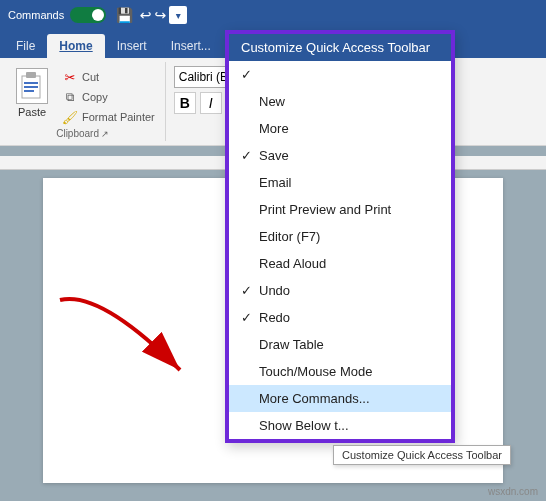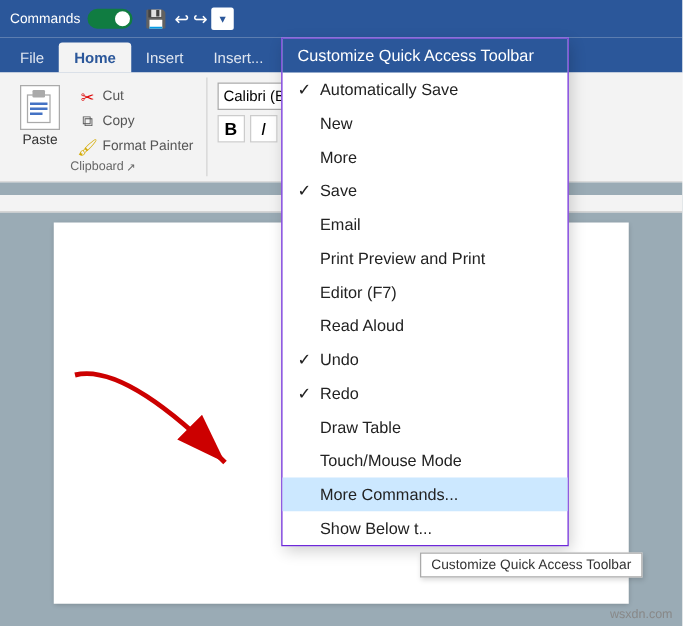--- a/index.html
+++ b/index.html
@@ -98,20 +98,21 @@
       display: flex;
       align-items: center;
       justify-content: center;
     }
     .ribbon-tab.active {
       background: #f3f3f3;
       color: #2b579a;
       font-weight: 600;
     }
     .ribbon-tab.underline {
+      text-decoration: underline;
       margin-top: 31px;
     }
 
     
     .ribbon-body {
       background: #f3f3f3;
       border-bottom: 1px solid #d4d4d4;
       height: 88px;
       display: flex;
       align-items: stretch;
@@ -265,21 +266,21 @@
       justify-content: center;
       font-size: 11px;
       cursor: pointer;
     }
     .dropdown-menu {
       position: absolute;
       top: 30px;
       left: 225px;
       width: 230px;
       background: #fff;
-      border: 1px solid #6d28d9;
+      border: 4px solid #6d28d9;
       box-shadow: 2px 4px 12px rgba(0,0,0,0.2);
       z-index: 200;
       font-size: 13px;
     }
     .dropdown-header {
       background: #2b579a;
       color: #fff;
       padding: 6px 12px;
       font-size: 13px;
       font-weight: normal;
@@ -479,21 +480,20 @@
       <div class="para-icon-btn">⬛</div>
     </div>
   </div>
 </div>
 
 <div class="dropdown-menu">
   <div class="dropdown-header">Customize Quick Access Toolbar</div>
 
   <div class="dropdown-item">
     <span class="checkmark">✓</span>
-    <span class="dropdown-item-label">Automatically Save</span>
   </div>
   <div class="dropdown-item">
     <span class="checkmark"></span>
     <span class="dropdown-item-label">New</span>
   </div>
   <div class="dropdown-item">
     <span class="checkmark"></span>
     <span class="dropdown-item-label">More</span>
   </div>
   <div class="dropdown-item">

